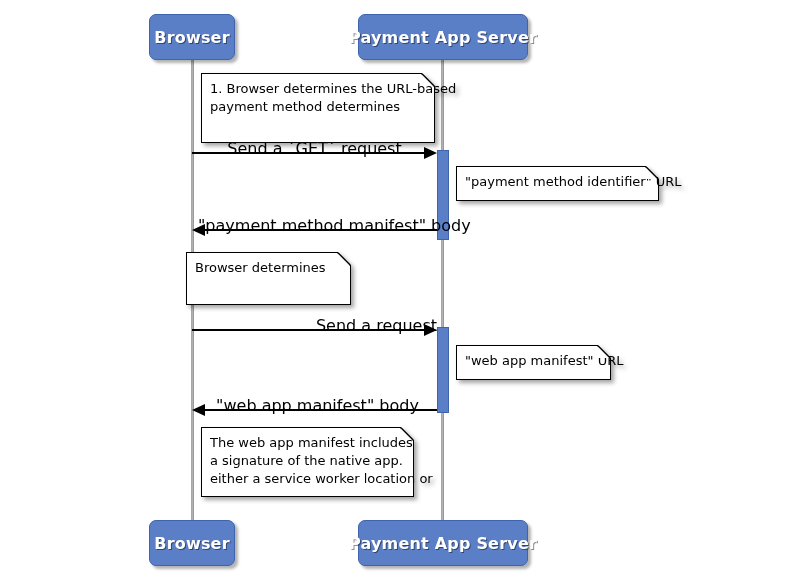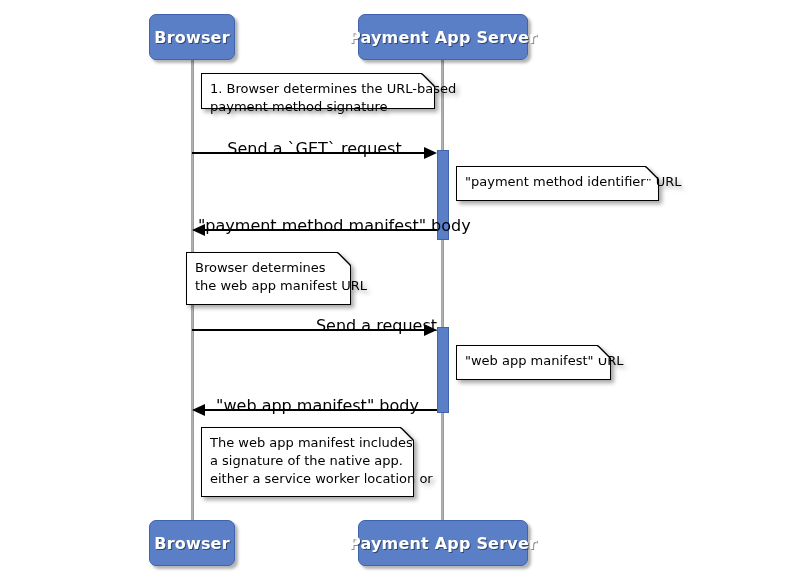--- a/index.html
+++ b/index.html
@@ -153,30 +153,30 @@
     <span>Browser</span>
   </div>
 
   <div class="participant" style="left:358px; top:14px; width:170px; height:46px;">
     <span>Payment App Server</span>
   </div>
 
   <div class="activation" style="left:437px; top:150px; height:90px;"></div>
   <div class="activation" style="left:437px; top:327px; height:86px;"></div>
 
-  <div class="note" style="left:201px; top:73px; width:234px; height:36px;">
+  <div class="note" style="left:201px; top:73px; width:234px; height:70px;">
     <div class="note-outline"></div>
     <div class="note-inner"></div>
     <svg class="fold-tri" viewBox="0 0 12 12">
       <path d="M0,0 L12,12 L0,12 Z" fill="#ffffff" stroke="none"></path>
       <path d="M0,0 L12,12" stroke="#000000" stroke-width="1.2" fill="none"></path>
     </svg>
     <div class="note-text">
       <div class="note-line">1. Browser determines the URL-based</div>
-      <div class="note-line">payment method signature</div>
+      <div class="note-line">payment method determines</div>
     </div>
   </div>
 
   <div class="msg-label" style="left:192px; top:139px; width:245px;">Send a `GET` request</div>
   <div class="msg" style="left:192px; top:152px; width:232px;"></div>
   <div class="arrowhead right" style="left:424px; top:147px;"></div>
 
   <div class="note" style="left:456px; top:166px; width:203px; height:35px;">
     <div class="note-outline"></div>
     <div class="note-inner"></div>
@@ -195,21 +195,20 @@
 
   <div class="note" style="left:186px; top:252px; width:165px; height:53px;">
     <div class="note-outline"></div>
     <div class="note-inner"></div>
     <svg class="fold-tri" viewBox="0 0 12 12">
       <path d="M0,0 L12,12 L0,12 Z" fill="#ffffff" stroke="none"></path>
       <path d="M0,0 L12,12" stroke="#000000" stroke-width="1.2" fill="none"></path>
     </svg>
     <div class="note-text">
       <div class="note-line">Browser determines</div>
-      <div class="note-line">the web app manifest URL</div>
     </div>
   </div>
 
   <div class="msg-label" style="left:192px; top:316px; width:245px;text-align:right;">Send a request</div>
   <div class="msg" style="left:192px; top:329px; width:232px;"></div>
   <div class="arrowhead right" style="left:424px; top:324px;"></div>
 
   <div class="note" style="left:456px; top:345px; width:155px; height:35px;">
     <div class="note-outline"></div>
     <div class="note-inner"></div>

